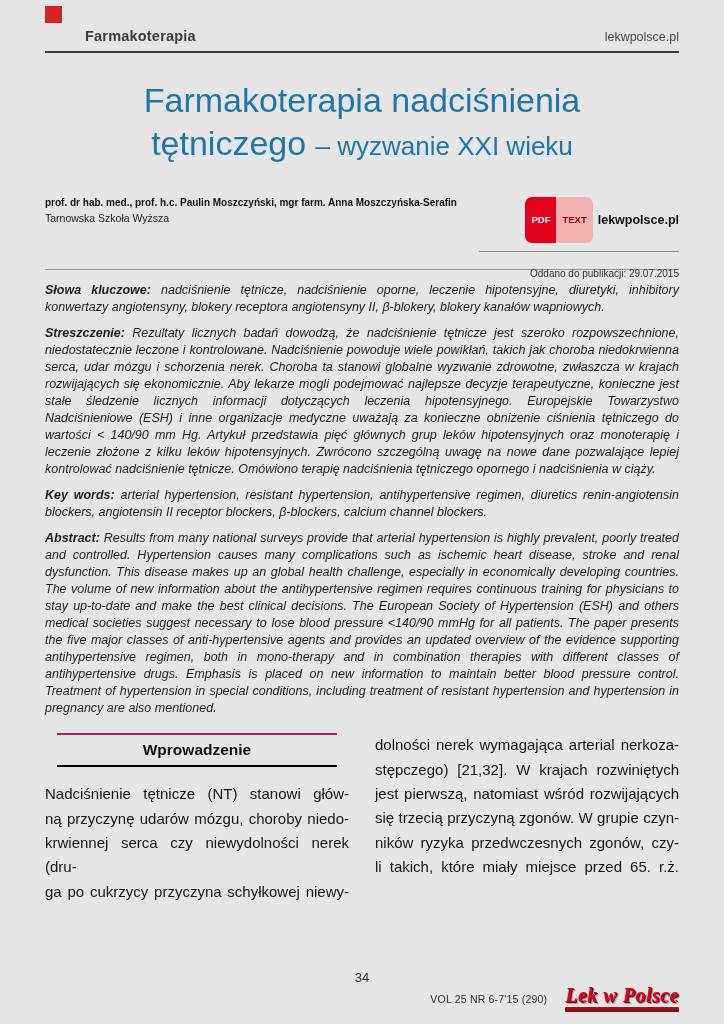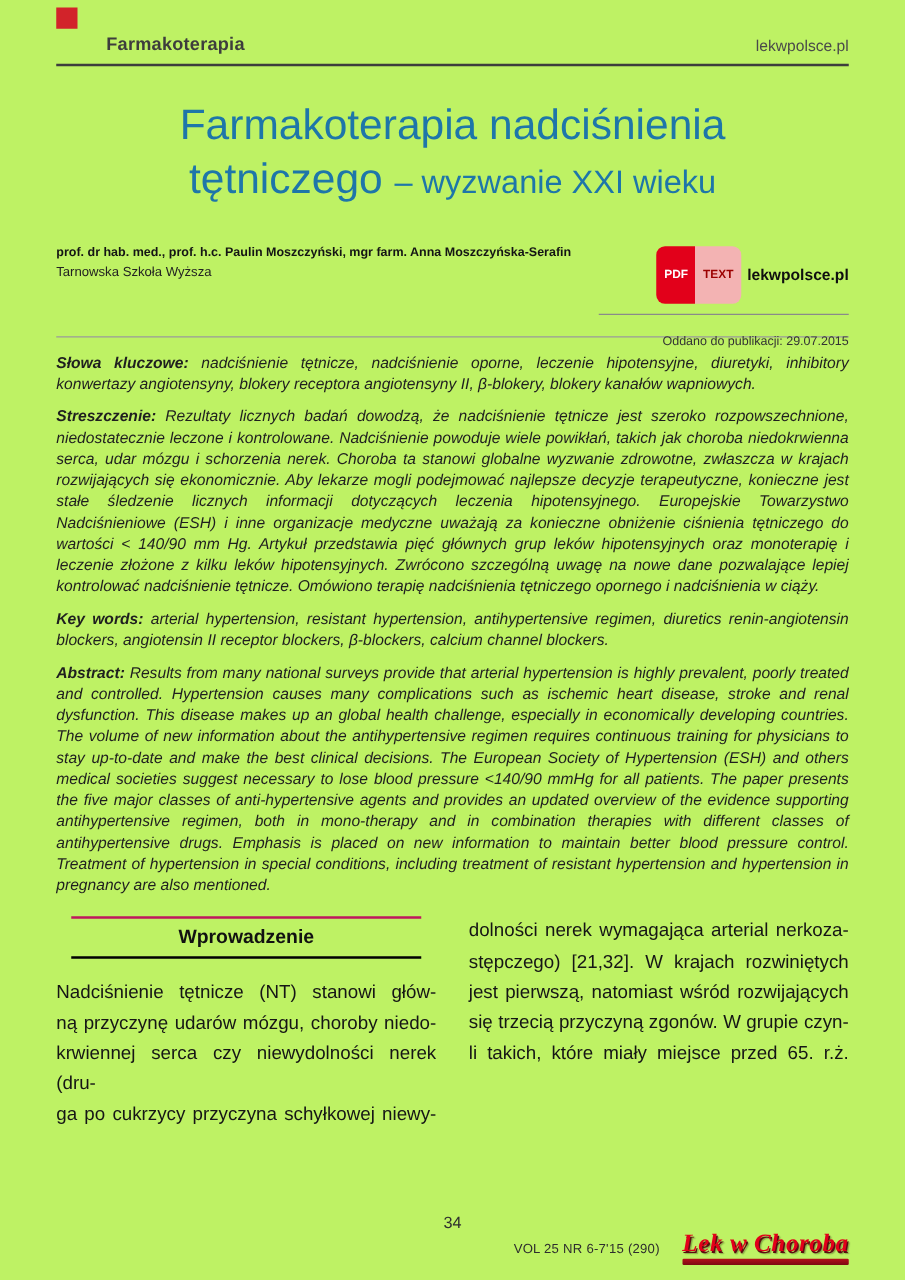--- a/index.html
+++ b/index.html
@@ -1,18 +1,18 @@
 <!DOCTYPE html>
 <html><head>
 <meta charset="utf-8">
 <style>
   html, body { margin: 0; padding: 0; background: #ffffff; }
   .page {
     position: relative; width: 724px; height: 1024px; margin: 0 auto;
-    background: #bef264; font-family: "Liberation Sans", sans-serif;
+    background: #e5e5e5; font-family: "Liberation Sans", sans-serif;
     color: #1c1c1c; box-sizing: border-box; overflow: hidden;
   }
   
   .hdr { padding: 6px 45px 0; }
   .red-square { width: 17px; height: 17px; background: #d2232a; }
   .hdr-row {
     display: flex; justify-content: space-between; align-items: flex-end;
     margin-top: 5px; padding-bottom: 7px; border-bottom: 2px solid #3d3d3c;
   }
   .hdr-section { font-weight: bold; font-size: 14.5px; color: #3d3d3c; letter-spacing: .2px; margin-left: 40px; }
@@ -118,29 +118,30 @@
         <div class="jline">krwiennej serca czy niewydolności nerek (dru-</div>
         <div class="jline">ga po cukrzycy przyczyna schyłkowej niewy-</div>
       </div>
     </div>
     <div class="col">
       <div class="body-text">
         <div class="jline">dolności nerek wymagająca arterial nerkoza-</div>
         <div class="jline">stępczego) [21,32]. W krajach rozwiniętych</div>
         <div class="jline">jest pierwszą, natomiast wśród rozwijających</div>
         <div class="jline">się trzecią przyczyną zgonów. W grupie czyn-</div>
+        <div class="jline">ników ryzyka przedwczesnych zgonów, czy-</div>
         <div class="jline">li takich, które miały miejsce przed 65. r.ż.</div>
       </div>
     </div>
   </div>
 
   <div class="footer">
     <span class="pagenum">34</span>
     <div class="footer-right">
       <span class="issue">VOL 25 NR 6-7'15 (290)</span>
       <div class="logo">
-        <div class="logo-text">Lek w Choroba</div>
+        <div class="logo-text">Lek w Polsce</div>
         <div class="logo-strip"></div>
       </div>
     </div>
   </div>
 
 </div>
 
 </body></html>

